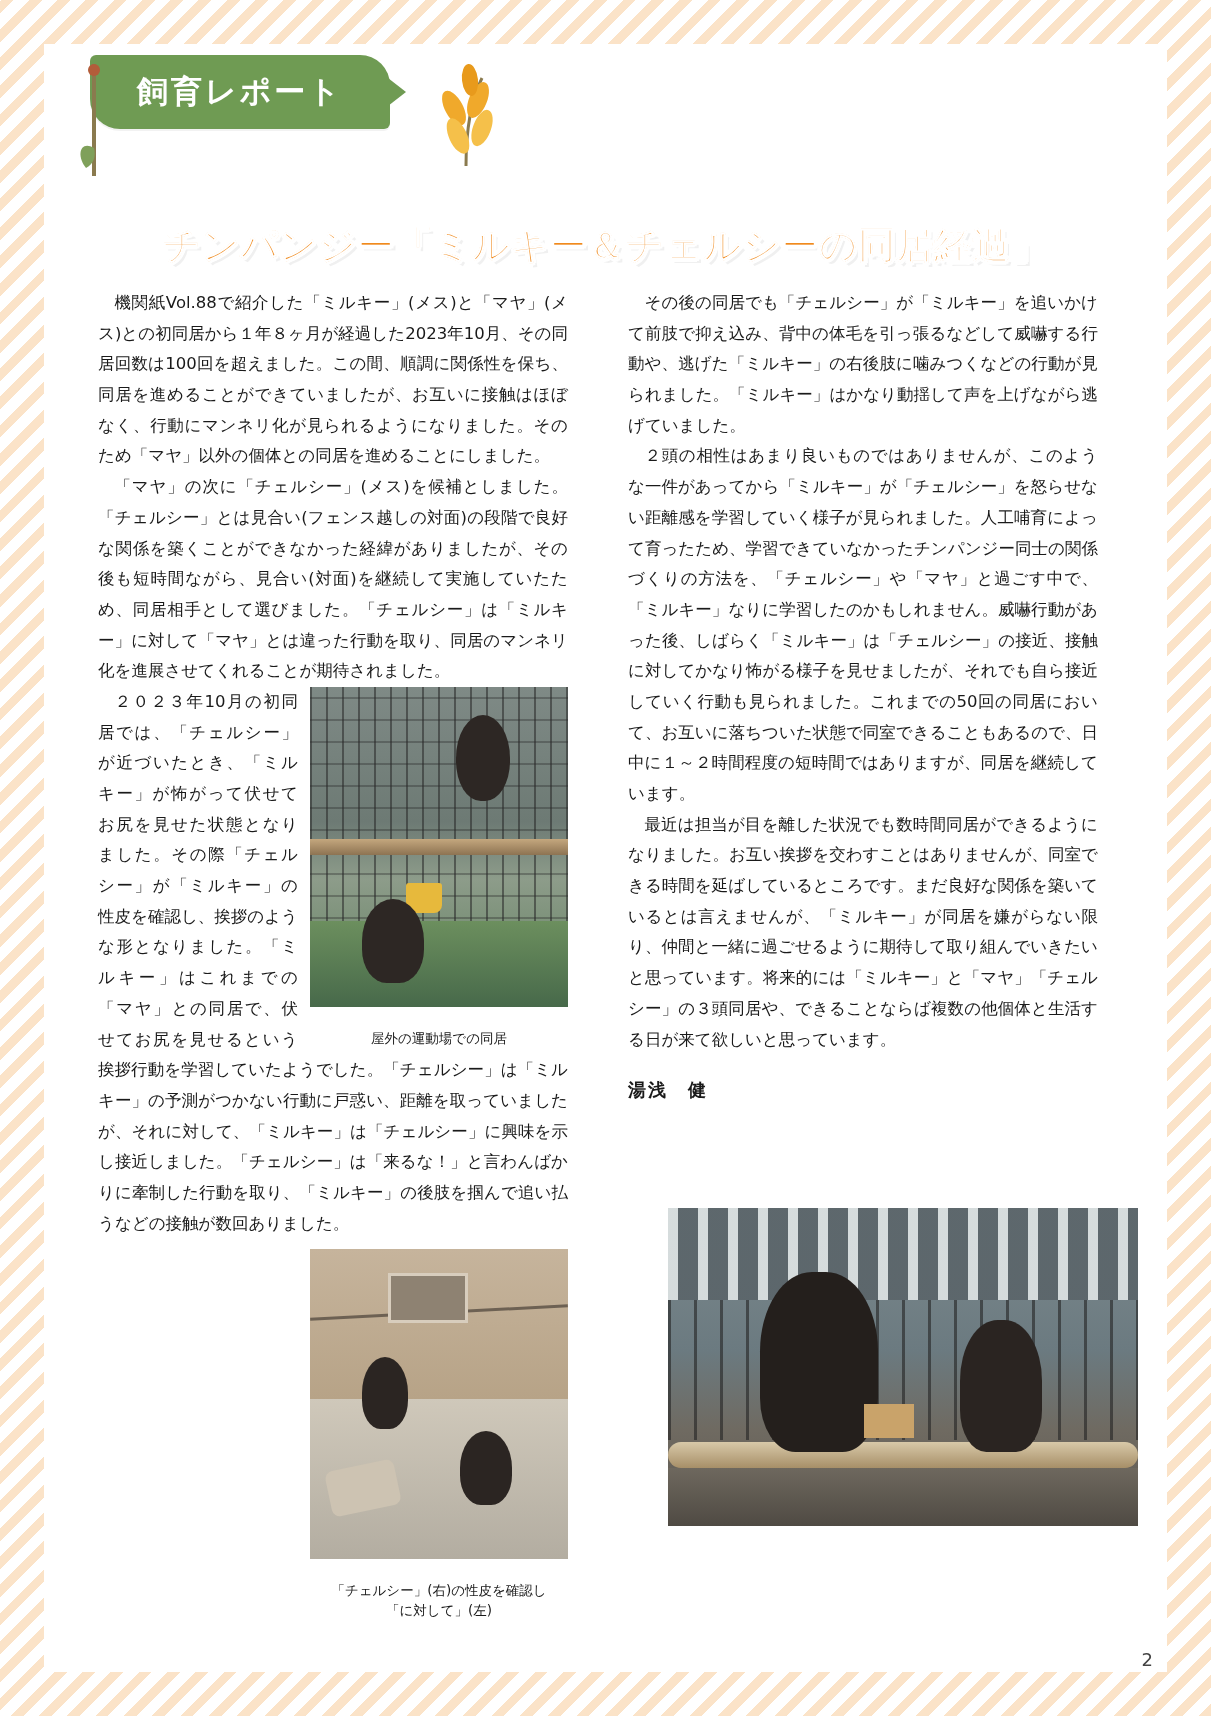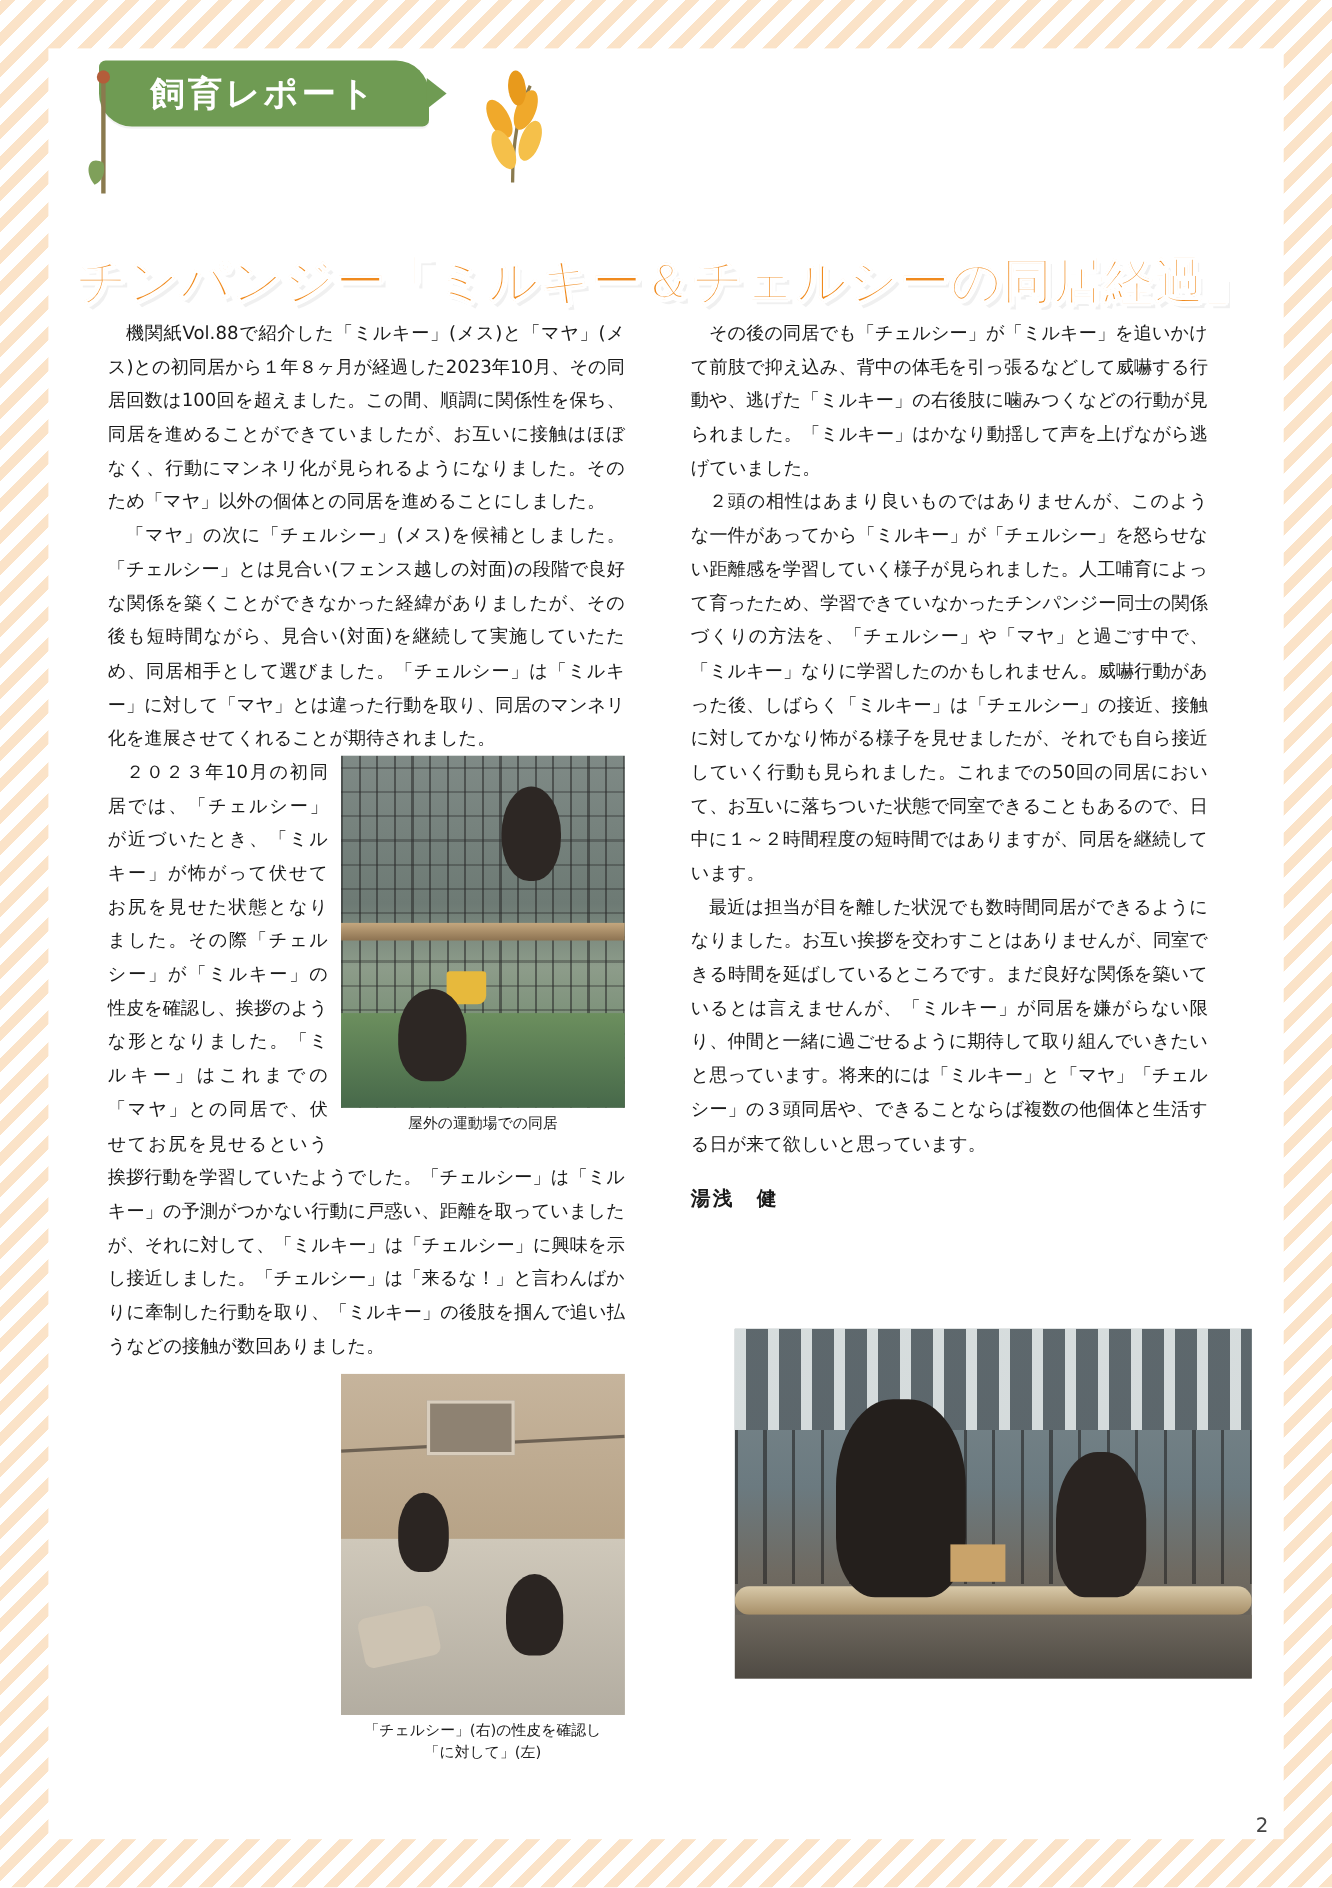--- a/index.html
+++ b/index.html
@@ -39,21 +39,21 @@
   
   .banner-wrap {
     position: absolute;
     left: 90px;
     top: 55px;
     z-index: 4;
   }
   .banner {
     position: relative;
     width: 300px;
-    height: 60px;
+    height: 74px;
     background: #6f9b53;
     border-radius: 6px 30px 6px 30px;
     display: flex;
     align-items: center;
     justify-content: center;
     box-shadow: 0 2px 0 rgba(0,0,0,0.05);
   }
   .banner::after {
     content: "";
     position: absolute;
@@ -89,21 +89,21 @@
 
   
   .title {
     position: absolute;
     left: 0;
     top: 196px;
     width: 1211px;
     text-align: center;
     z-index: 4;
     font-family: "DejaVu Sans", sans-serif;
-    font-size: 45px;
+    font-size: 37px;
     font-weight: bold;
     letter-spacing: 1px;
     color: #f08a1d;
     -webkit-text-stroke: 1px #ffffff;
     text-shadow:
        3px 0 0 #fff, -3px 0 0 #fff, 0 3px 0 #fff, 0 -3px 0 #fff,
        2px 2px 0 #fff, -2px 2px 0 #fff, 2px -2px 0 #fff, -2px -2px 0 #fff,
        4px 4px 0 rgba(0,0,0,0.06);
   }
 
@@ -132,21 +132,21 @@
   .fig-left2 {
     float: right;
     width: 258px;
     margin: 10px 0 6px 12px;
   }
   .fig-caption {
     font-size: 13.5px;
     line-height: 1.45;
     text-align: center;
     color: #1a1a1a;
-    margin-top: 5px;
+    margin-top: 22px;
   }
 
   .signature {
     text-align: left;
     font-weight: bold;
     font-size: 18px;
     margin-top: 18px;
     letter-spacing: 2px;
   }
 

